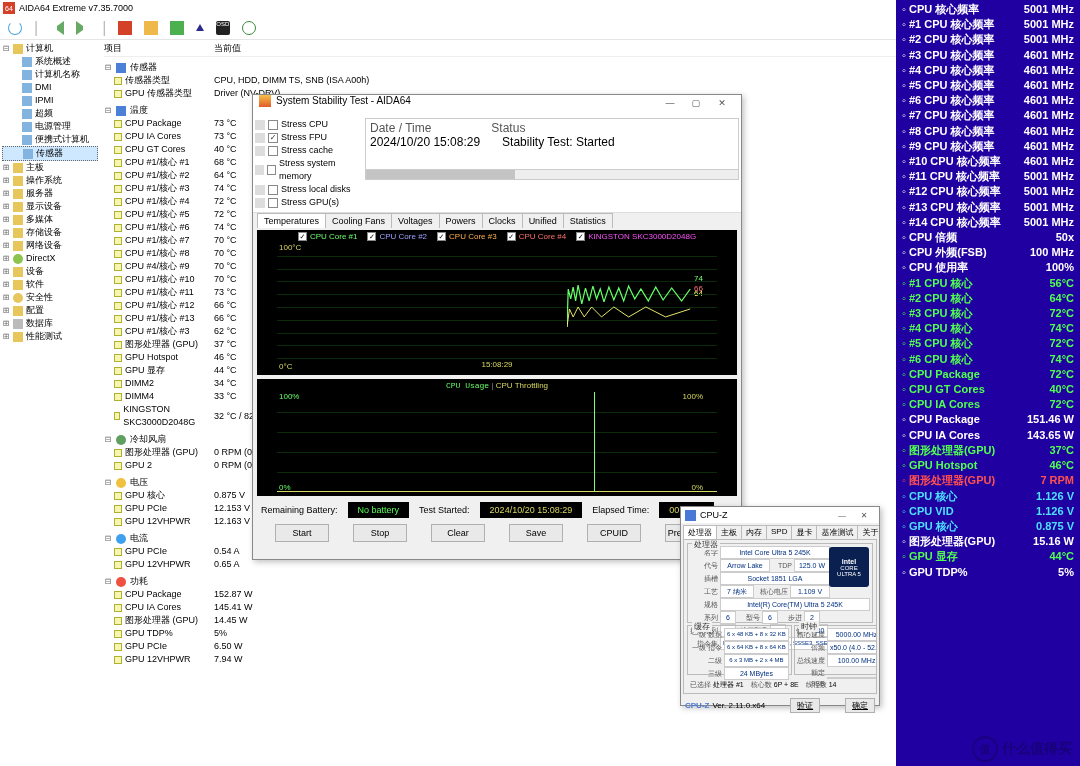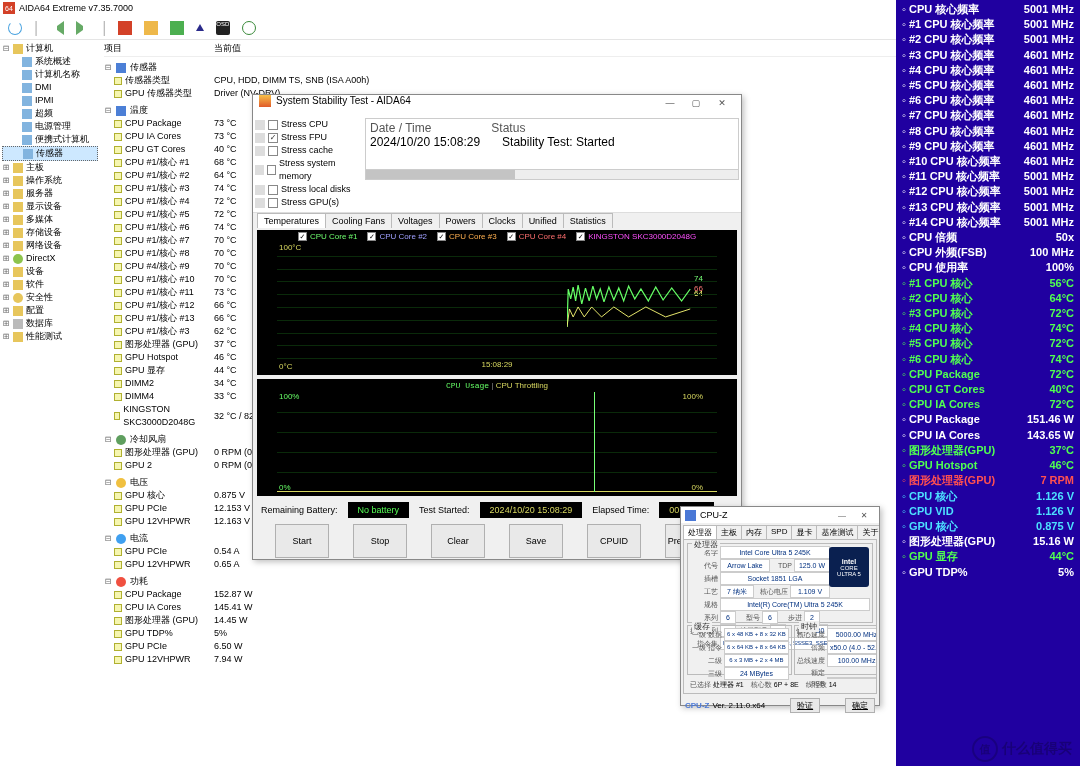--- a/index.html
+++ b/index.html
@@ -86,21 +86,21 @@
   .temp-trace svg { width:100%; height:100%; }
   .usage-spike { position:absolute; left:72%; width:1px; top:0; bottom:0; background:#7f7; }
   .cpu-use-title { text-align:center; font-size:8px; padding:2px 0;}
   .cpu-use-title .g { color:#6f6;font-family:Liberation Mono, monospace;} .cpu-use-title .y { color:#d8d860;}
   .sst-bottom { padding:4px 8px; display:flex; flex-direction:column; gap:6px;}
   .status-row { display:flex; gap:10px; align-items:center; font-size:9px;}
   .status-box { background:#000; padding:3px 10px; font-size:9px;}
   .status-box.green { color:#5f5;}
   .status-box.yellow { color:#d8d860;}
   .btn-row { display:flex; gap:24px; justify-content:center;}
-  .sst-btn { width:54px; height:34px; background:#e9e9e9; border:1px solid #b0b0b0; font-size:9px; display:flex;align-items:center;justify-content:center;}
+  .sst-btn { width:54px; height:18px; background:#e9e9e9; border:1px solid #b0b0b0; font-size:9px; display:flex;align-items:center;justify-content:center;}
 
   
   .cpuz { position: absolute; left: 680px; top: 506px; width: 200px; height: 200px; background: #f0f0f0; border: 1px solid #888; box-shadow: 2px 2px 6px rgba(0,0,0,.25); font-size: 8px; }
   .cpuz-titlebar { height:16px; display:flex;align-items:center;padding:0 4px;background:#fff;}
   .cpuz-titlebar .ico { width:11px;height:11px;background:#4a78d6;margin-right:4px;}
   .cpuz-titlebar .title { flex:1; font-size:9px;}
   .cpuz-titlebar .winbtn { width:22px;height:13px;display:flex;align-items:center;justify-content:center;font-size:8px;color:#555;}
   .cpuz-tabs { display:flex; padding:2px 2px 0 2px; font-size:8px; gap:0; overflow:hidden;}
   .cpuz-tabs .tab { padding:1px 4px; border:1px solid #bbb; border-bottom:none; margin-right:-1px; background:#f0f0f0; white-space:nowrap;}
   .cpuz-tabs .tab.active { background:#fff;}

